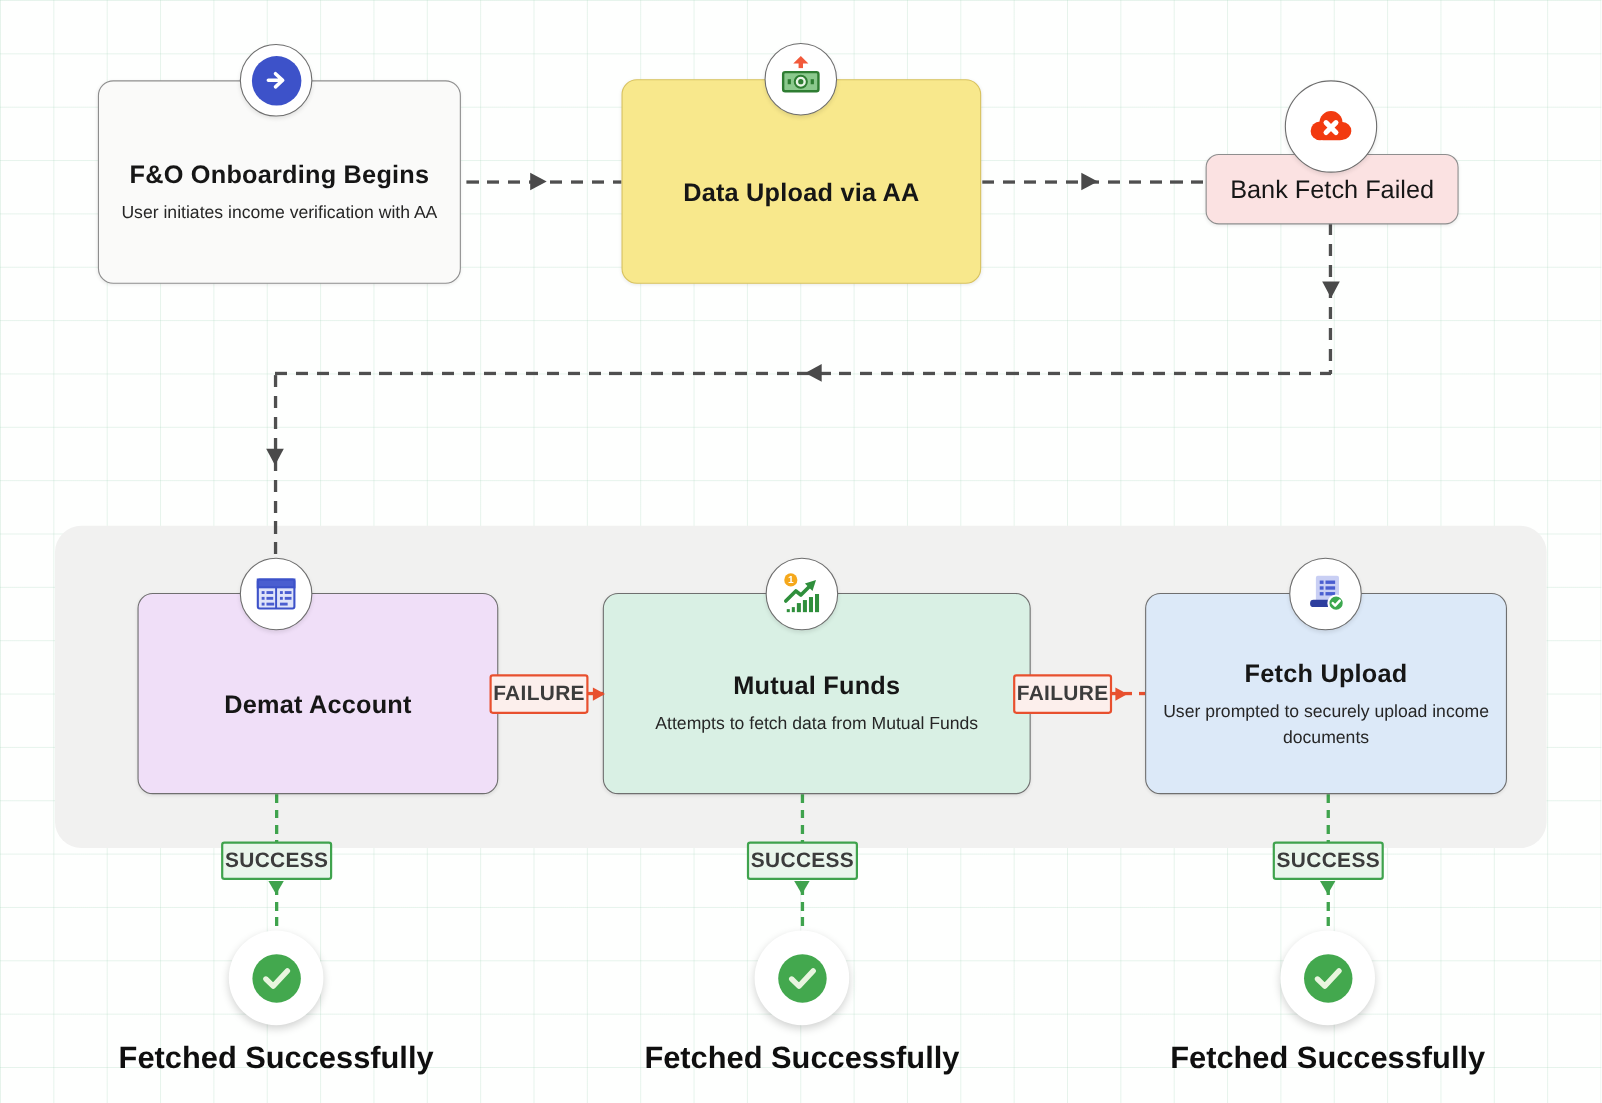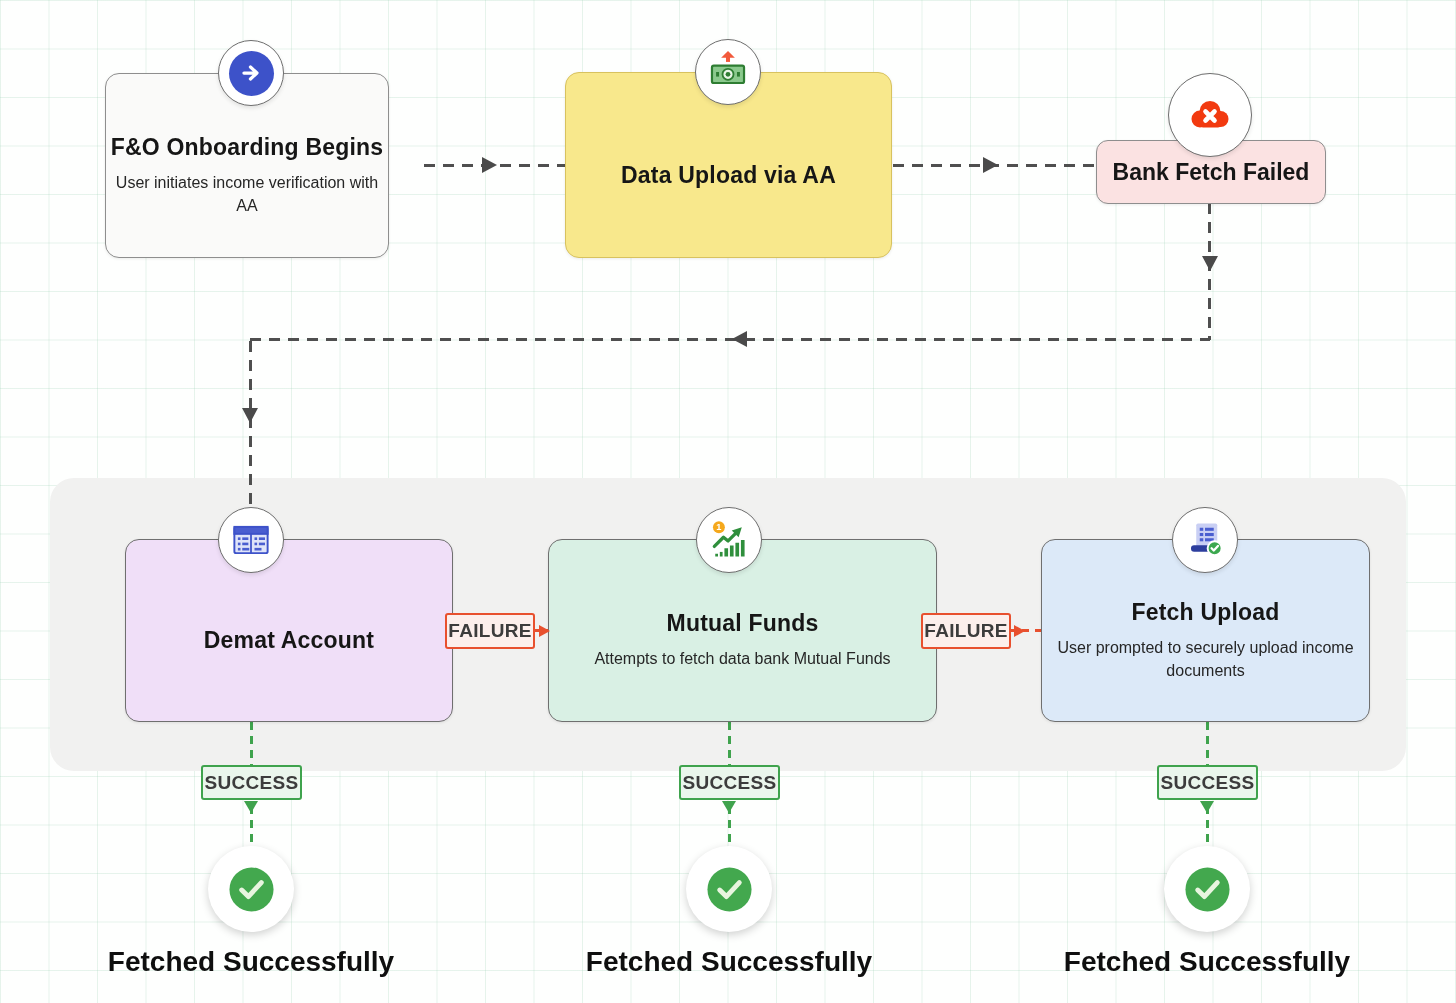--- a/index.html
+++ b/index.html
@@ -16,21 +16,21 @@
   .node{
     position:absolute;border-radius:14px;border:1.5px solid #8E8E8E;
     display:flex;flex-direction:column;align-items:center;justify-content:center;
     text-align:center;box-shadow:0 1px 3px rgba(0,0,0,0.08);padding-top:20px;box-sizing:border-box;
   }
   .node-title{font-size:23px;font-weight:700;color:#161616;letter-spacing:0.2px;}
   .node-sub{font-size:16px;color:#262626;line-height:1.38;margin-top:11px;max-width:302px;}
   .pill{
     position:absolute;border-radius:12px;border:1.5px solid #8E8E8E;background:#FBE2E2;
     display:flex;align-items:center;justify-content:center;
-    font-size:23px;font-weight:700;color:#161616;box-shadow:0 1px 3px rgba(0,0,0,0.08);
+    font-size:23px;font-weight:400;color:#161616;box-shadow:0 1px 3px rgba(0,0,0,0.08);
   }
   
   .icircle{
     position:absolute;background:#fff;border:1.5px solid #6E6E6E;border-radius:50%;
     display:flex;align-items:center;justify-content:center;box-shadow:0 2px 4px rgba(0,0,0,0.10);
     box-sizing:border-box;z-index:5;
   }
   .ic66{width:66px;height:66px;}
   .ic84{width:84px;height:84px;}
   .blue-dot{width:45px;height:45px;border-radius:50%;background:#3D52C9;display:flex;align-items:center;justify-content:center;}
@@ -86,40 +86,40 @@
   <div class="dash-v" style="left:249px;top:341px;height:165px;"></div>
   <div class="arr arr-down" style="left:242px;top:408px;"></div>
 
   <div class="dash-h-red" style="left:416px;top:629px;width:147px;"></div>
   <div class="dash-h-red" style="left:892px;top:629px;width:149px;"></div>
 
   <div class="dash-v-green" style="left:250px;top:722px;height:126px;"></div>
   <div class="dash-v-green" style="left:728px;top:722px;height:126px;"></div>
   <div class="dash-v-green" style="left:1206px;top:722px;height:126px;"></div>
 
-  <div class="node" style="left:105px;top:73px;width:284px;height:185px;background:#FAFAF9;">
+  <div class="node" style="left:89px;top:73px;width:330px;height:185px;background:#FAFAF9;">
     <div class="node-title">F&amp;O Onboarding Begins</div>
     <div class="node-sub">User initiates income verification with AA</div>
   </div>
 
   <div class="node" style="left:565px;top:72px;width:327px;height:186px;background:#F8E88C;border-color:#D8C25F;">
     <div class="node-title">Data Upload via AA</div>
   </div>
 
   <div class="pill" style="left:1096px;top:140px;width:228px;height:62px;">
     <span>Bank Fetch Failed</span>
   </div>
 
   <div class="node" style="left:88px;top:539px;width:328px;height:183px;background:#F0DFF8;border-color:#6F6F6F;margin-left:37px;">
     <div class="node-title">Demat Account</div>
   </div>
 
   <div class="node" style="left:548px;top:539px;width:389px;height:183px;background:#D9F0E4;border-color:#6F6F6F;">
     <div class="node-title">Mutual Funds</div>
-    <div class="node-sub">Attempts to fetch data bank Mutual Funds</div>
+    <div class="node-sub">Attempts to fetch data from Mutual Funds</div>
   </div>
 
   <div class="node" style="left:1041px;top:539px;width:329px;height:183px;background:#DCE9F8;border-color:#6F6F6F;">
     <div class="node-title">Fetch Upload</div>
     <div class="node-sub">User prompted to securely upload income documents</div>
   </div>
 
   <div class="icircle ic66" style="left:218px;top:40px;">
     <div class="blue-dot">
       <svg viewBox="0 0 24 24" width="26" height="26">

